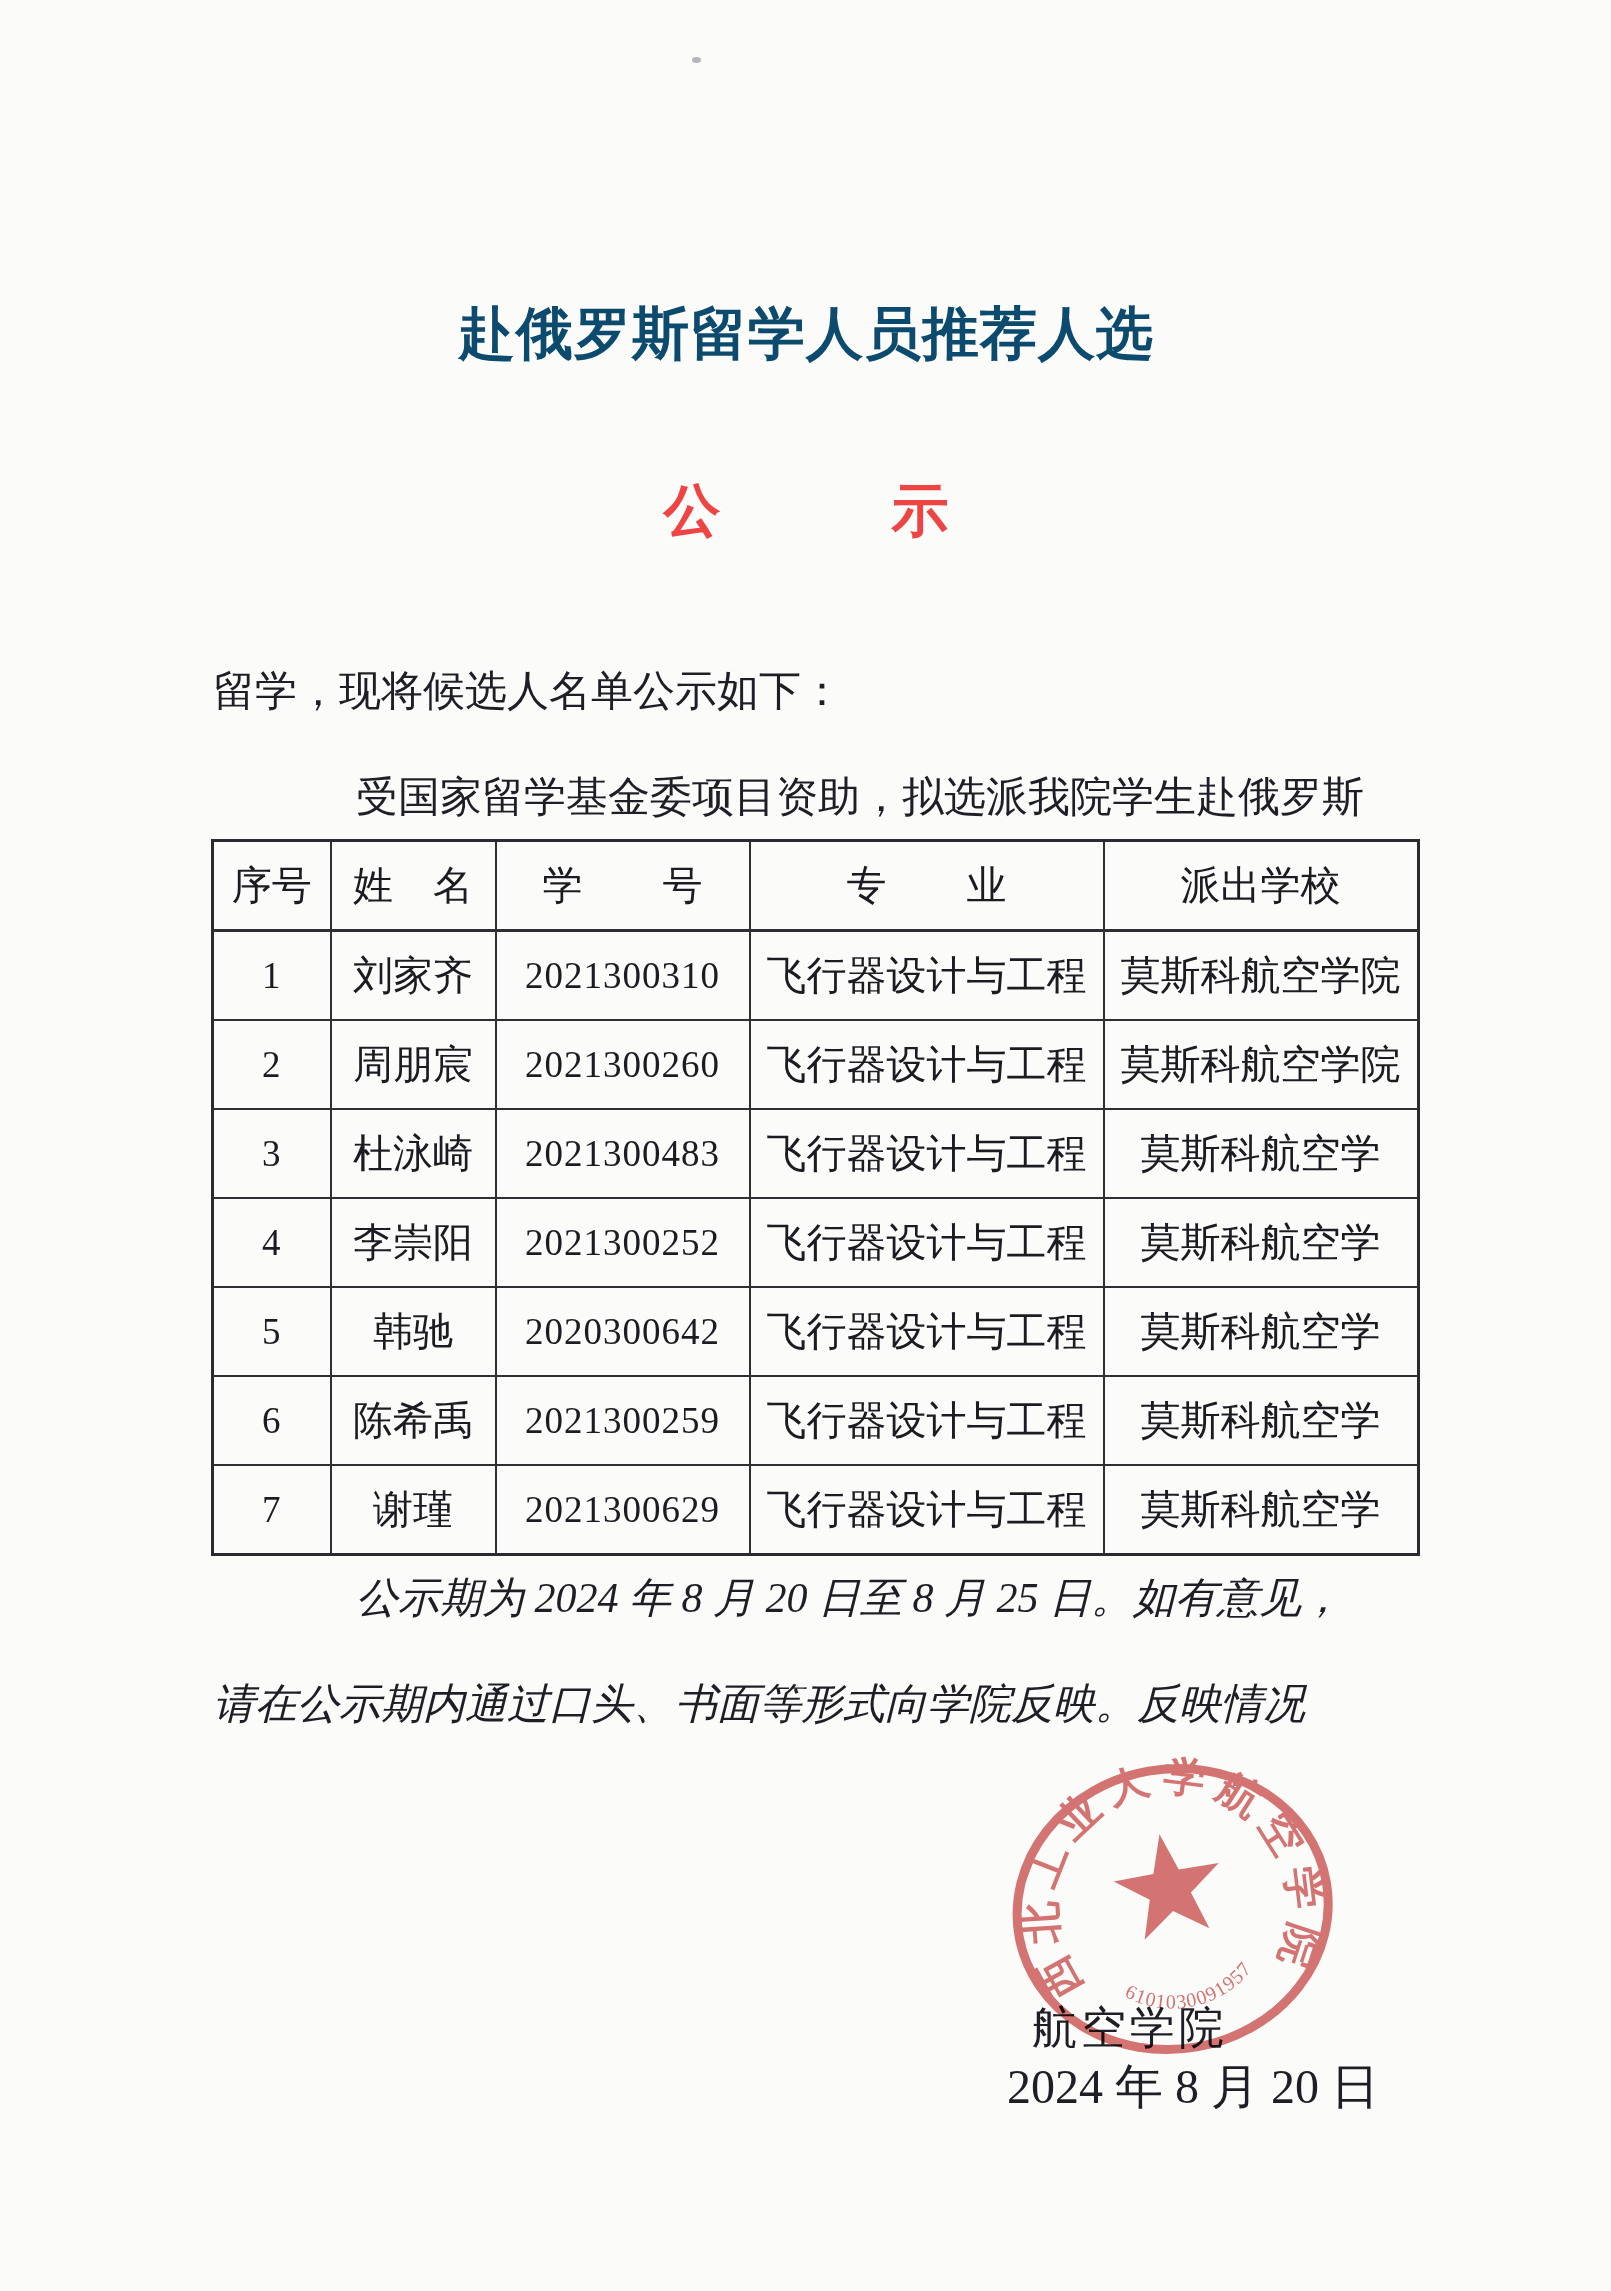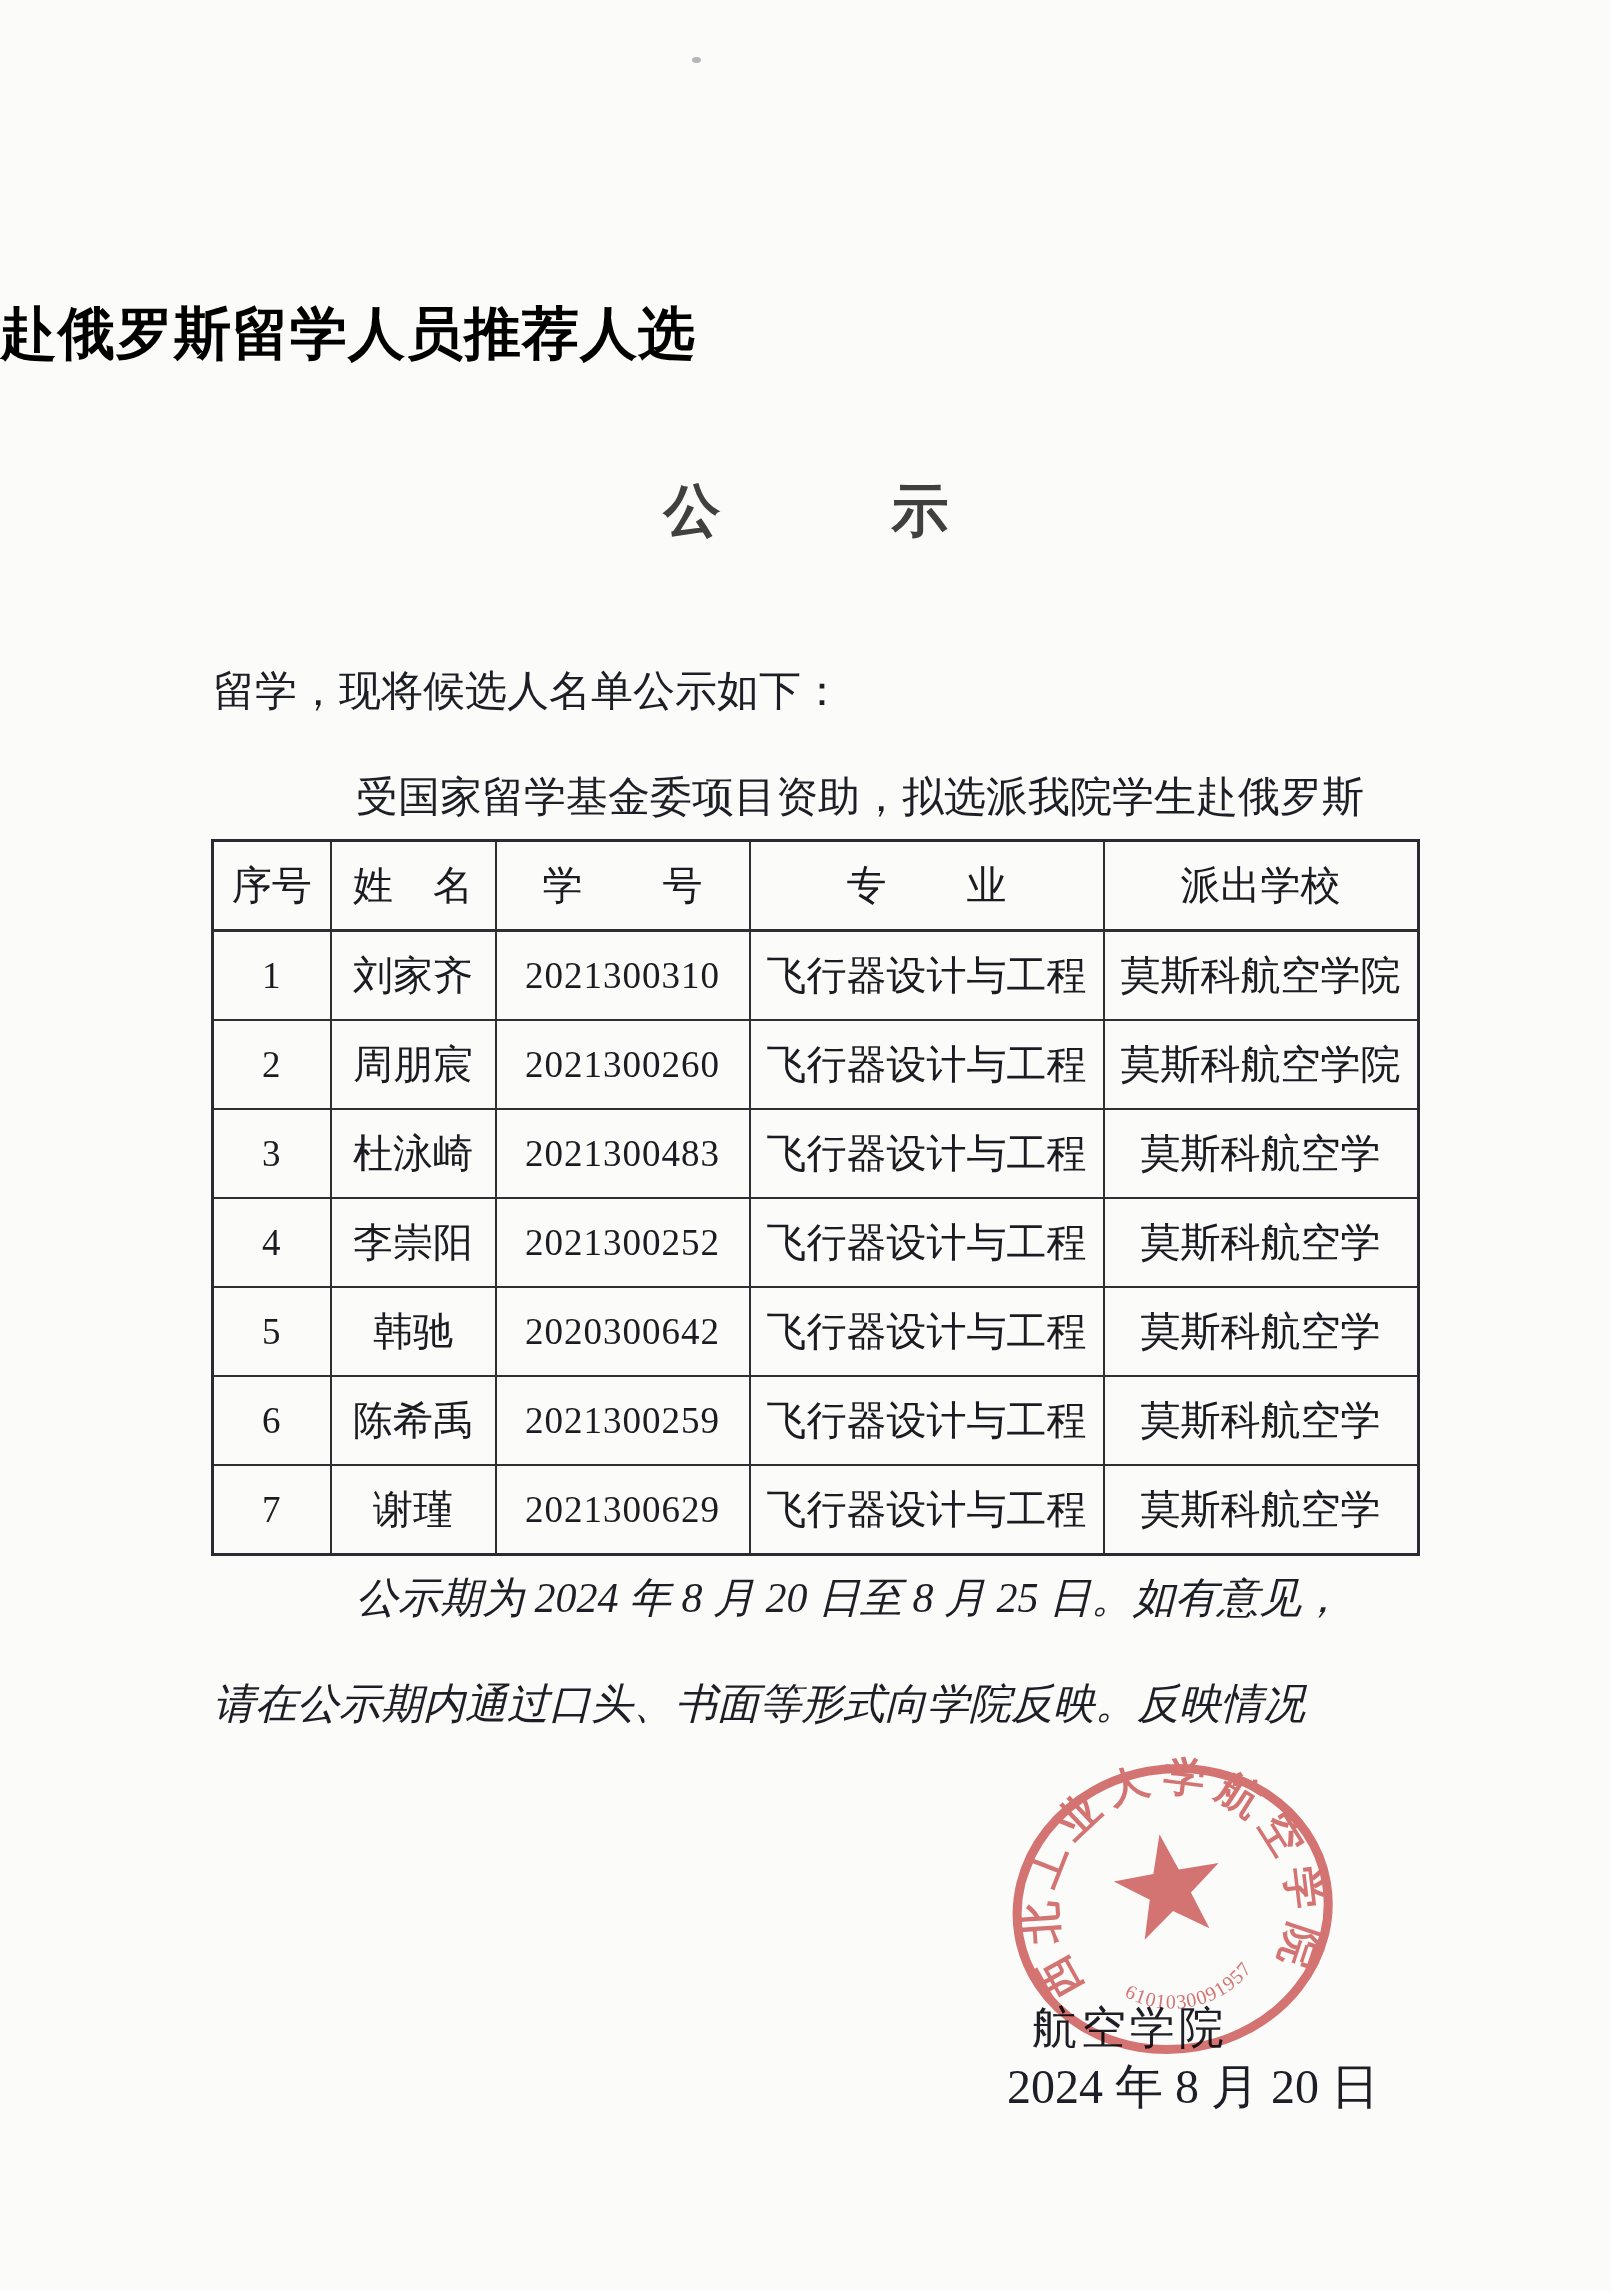--- a/index.html
+++ b/index.html
@@ -9,26 +9,26 @@
     margin:0 auto;
     background:#fbfbf9;
     font-family:"Liberation Serif","DejaVu Serif",serif;
     color:#1e1e26;
     overflow:hidden;
   }
   .speck{position:absolute;left:692px;top:57px;width:8.9px;height:5.9px;
     background:rgba(95,95,108,.45);border-radius:50%;}
   .doc-title{
     position:absolute;top:296px;left:0;width:100%;
-    font-size:57px;font-weight:700;
-    letter-spacing:1px;color:#000000;
+    text-align:center;font-size:57px;font-weight:700;
+    letter-spacing:1px;color:#0c4a6e;
   }
   .doc-subtitle{
     position:absolute;top:473px;left:0;width:100%;
-    text-align:center;font-size:57px;font-weight:700;color:#404040;
+    text-align:center;font-size:57px;font-weight:700;color:#ef4444;
   }
   .para{position:absolute;left:213px;width:1162px;font-size:42px;line-height:106px;}
   .intro{top:638px;}
   .closing{top:1545px;font-style:italic;}
   .para .line{white-space:pre;}
   .para .line.indent{text-indent:143px;}
   .candidates{
     position:absolute;left:211px;top:839px;
     border-collapse:collapse;table-layout:fixed;
     font-size:40px;color:#1b1b22;

